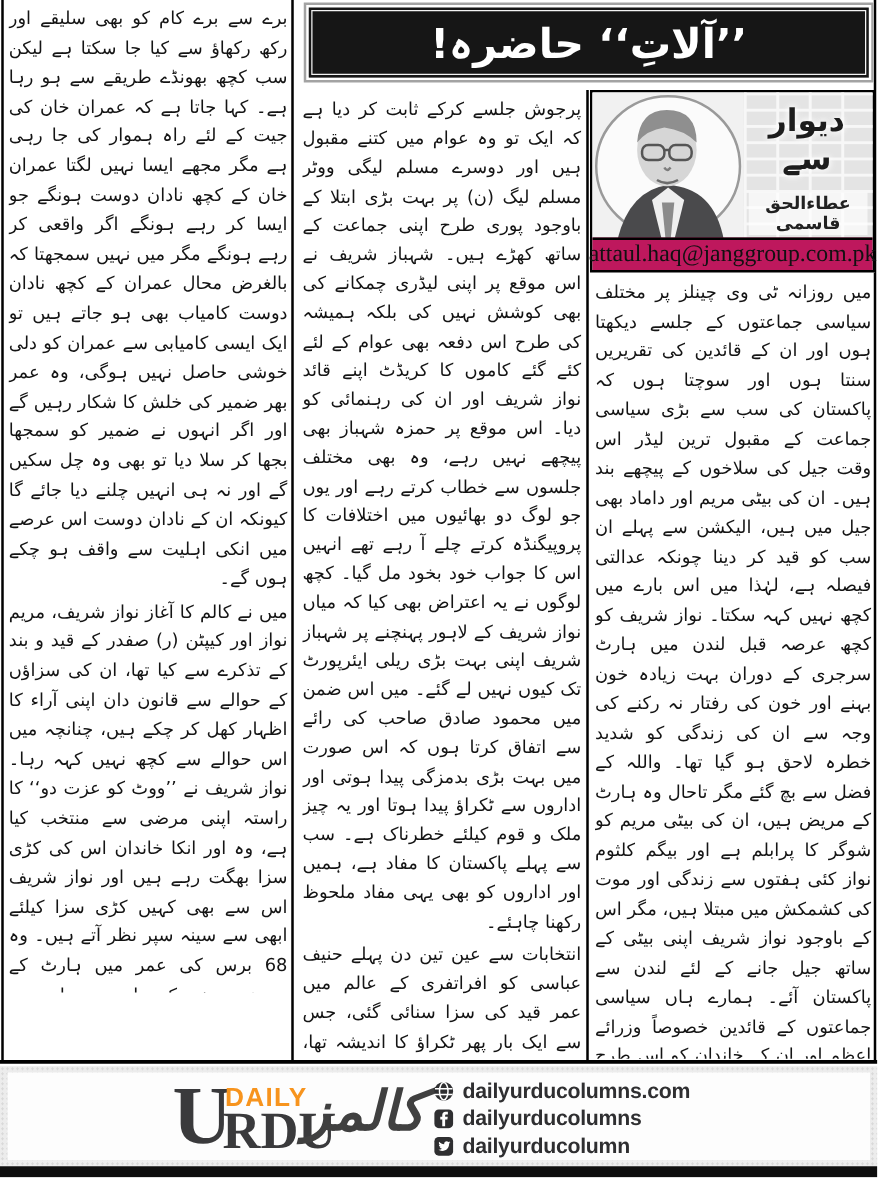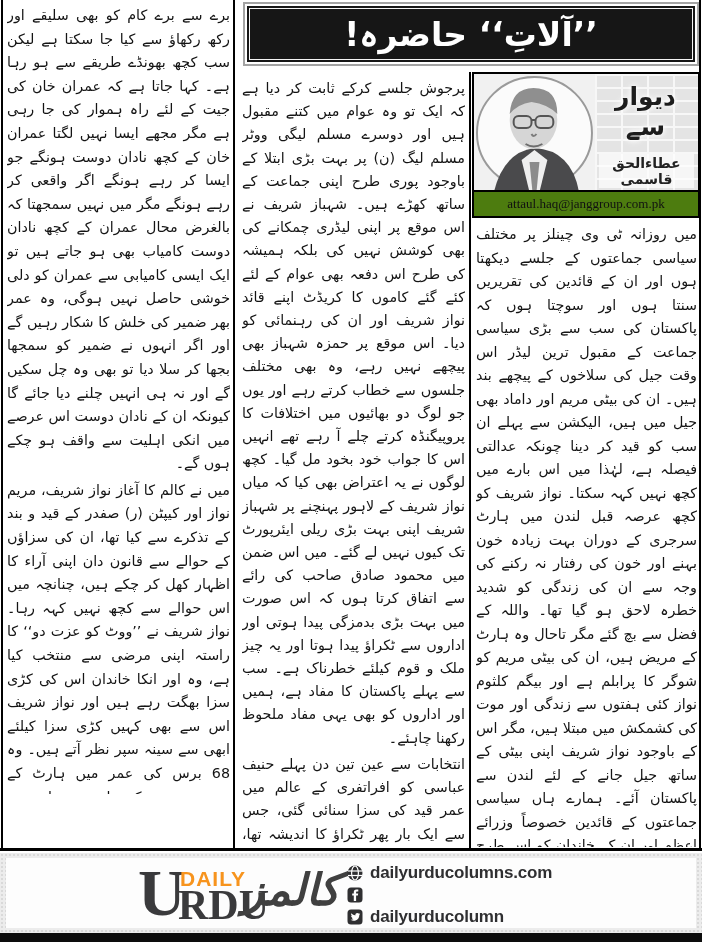--- a/index.html
+++ b/index.html
@@ -31,22 +31,22 @@
          background-image:linear-gradient(#f7f7f7 2px,transparent 2px),
                           linear-gradient(90deg,#f7f7f7 2px,transparent 2px);
          background-size:26px 13px;}
   .plate-title{position:absolute;top:8px;right:6px;left:4px;text-align:center;color:#1d1d1d;
                font-weight:bold;font-size:25px;line-height:30px;
                text-shadow:0 0 5px #fff,0 0 8px #fff;}
   .plate-author{position:absolute;bottom:4px;right:4px;left:4px;text-align:center;
                 font-size:14px;font-weight:bold;color:#222;background:rgba(255,255,255,.65);
                 padding:1px 0;}
   .author-email{position:absolute;left:0;right:0;bottom:0;height:24px;border-top:2px solid #000;
-                background:#4d7c0f;display:flex;align-items:center;justify-content:center;
-                font-family:"Liberation Serif",serif;font-size:13px;color:#111;}
+                background:#be185d;display:flex;align-items:center;justify-content:center;
+                font-family:"Liberation Serif",serif;font-size:19px;color:#111;}
   
   .footer{position:absolute;left:0;top:853px;width:702px;height:80px;
           background-color:#ececec;
           background-image:radial-gradient(#d9d9d9 1px,transparent 1px);background-size:4px 4px;}
   .footer-inner{position:absolute;left:6px;right:6px;top:5px;bottom:5px;background:#fdfdfd;}
   .logo-u{position:absolute;left:132px;top:2px;font-family:"Liberation Serif",serif;
           font-weight:bold;font-size:66px;line-height:66px;color:#3a3a3c;}
   .logo-daily{position:absolute;left:174px;top:9px;font-family:"Liberation Sans",sans-serif;
           font-weight:bold;font-size:21px;letter-spacing:1px;color:#f7941e;}
   .logo-rdu{position:absolute;left:172px;top:26px;font-family:"Liberation Serif",serif;
@@ -134,20 +134,21 @@
             <line x1="1" y1="6" x2="15" y2="6" stroke="#fff" stroke-width="1.2"></line>
             <line x1="1" y1="10.5" x2="15" y2="10.5" stroke="#fff" stroke-width="1.2"></line>
           </svg>
           <span class="link-label">dailyurducolumns.com</span>
         </div>
         <div class="link-row">
           <svg width="16" height="16" viewBox="0 0 16 16">
             <rect x="0.5" y="0.5" width="15" height="15" rx="3.5" fill="#2f2f31"></rect>
             <path d="M9.8 4.6 h1.5 V2.4 H9.4 c-1.7 0-2.6 1-2.6 2.7 v1.3 H5.2 v2.2 h1.6 V14 h2.3 V8.6 h1.8 l.3-2.2 H9.1 V5.3 c0-.5.2-.7.7-.7 Z" fill="#fff"></path>
           </svg>
+          <span class="link-label">dailyurducolumns</span>
         </div>
         <div class="link-row">
           <svg width="16" height="16" viewBox="0 0 16 16">
             <rect x="0.5" y="0.5" width="15" height="15" rx="3.5" fill="#2f2f31"></rect>
             <path d="M13.2 4.9c-.35.16-.73.27-1.12.32.4-.24.71-.63.86-1.08-.38.22-.8.38-1.24.47-.36-.38-.86-.62-1.42-.62-1.08 0-1.95.87-1.95 1.95 0 .15.02.3.05.45-1.62-.08-3.06-.86-4.02-2.04-.17.29-.26.63-.26.98 0 .68.34 1.27.87 1.62-.32-.01-.62-.1-.88-.24v.02c0 .94.67 1.73 1.56 1.91-.16.05-.34.07-.51.07-.13 0-.25-.01-.37-.03.25.77.97 1.34 1.83 1.35-.67.53-1.52.84-2.44.84-.16 0-.31-.01-.47-.03.87.56 1.9.88 3.01.88 3.61 0 5.59-2.99 5.59-5.59v-.25c.38-.28.71-.62.98-1.01-.35.16-.73.26-1.12.31z" fill="#fff"></path>
           </svg>
           <span class="link-label">dailyurducolumn</span>
         </div>
       </div>
     </div>

